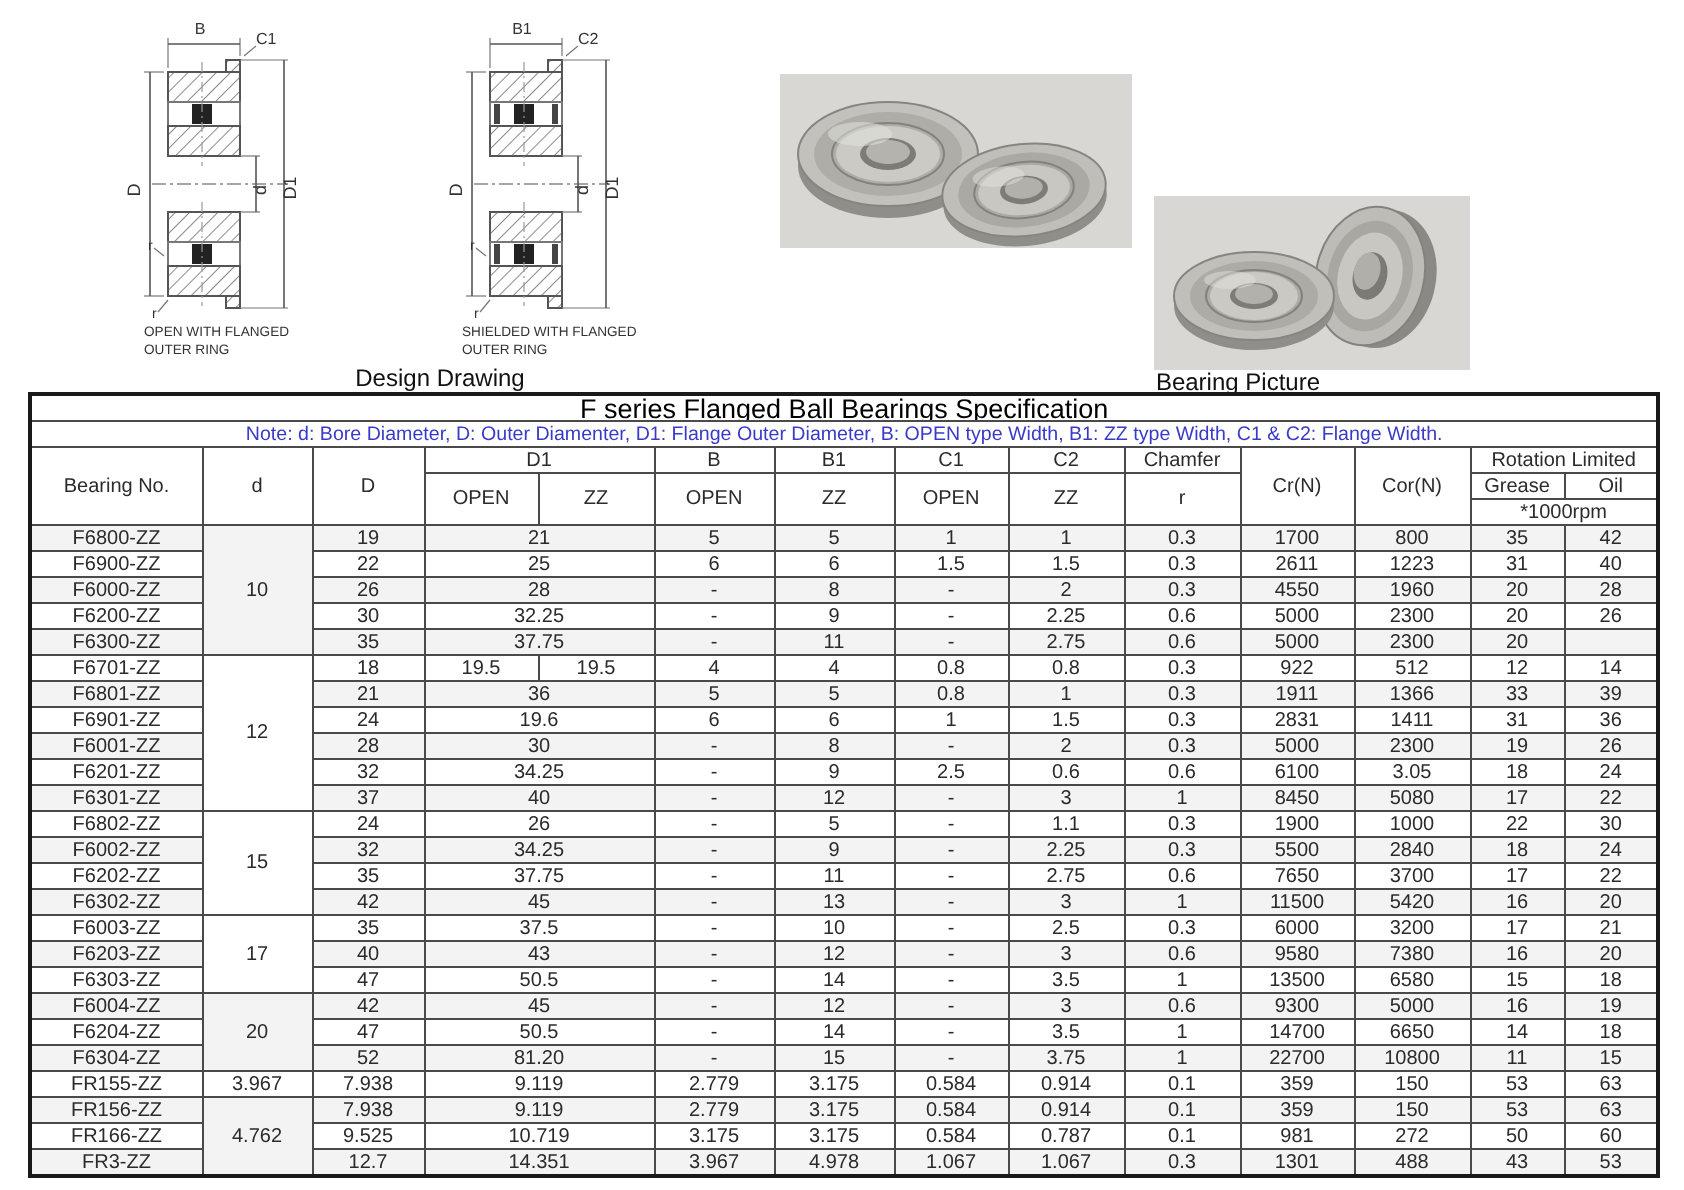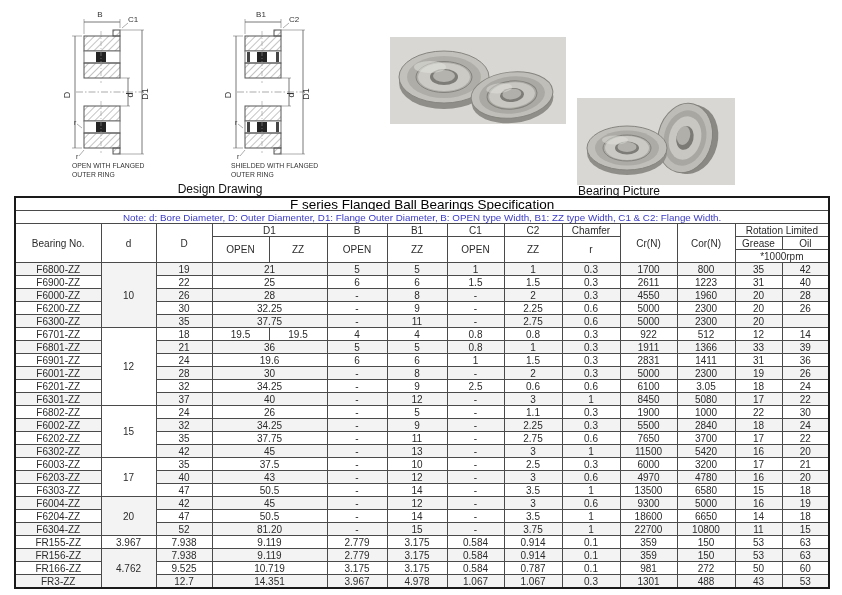--- a/index.html
+++ b/index.html
@@ -498,22 +498,22 @@
         </tr>
         <tr>
           <td class="cell-left">F6203-ZZ</td>
           <td>40</td>
           <td colspan="2">43</td>
           <td>-</td>
           <td>12</td>
           <td>-</td>
           <td>3</td>
           <td>0.6</td>
-          <td>4970</td>
-          <td>4780</td>
+          <td>9580</td>
+          <td>7380</td>
           <td>16</td>
           <td>20</td>
         </tr>
         <tr>
           <td class="cell-left">F6303-ZZ</td>
           <td>47</td>
           <td colspan="2">50.5</td>
           <td>-</td>
           <td>14</td>
           <td>-</td>
@@ -541,21 +541,21 @@
         </tr>
         <tr>
           <td class="cell-left">F6204-ZZ</td>
           <td>47</td>
           <td colspan="2">50.5</td>
           <td>-</td>
           <td>14</td>
           <td>-</td>
           <td>3.5</td>
           <td>1</td>
-          <td>18600</td>
+          <td>14700</td>
           <td>6650</td>
           <td>14</td>
           <td>18</td>
         </tr>
         <tr>
           <td class="cell-left">F6304-ZZ</td>
           <td>52</td>
           <td colspan="2">81.20</td>
           <td>-</td>
           <td>15</td>

